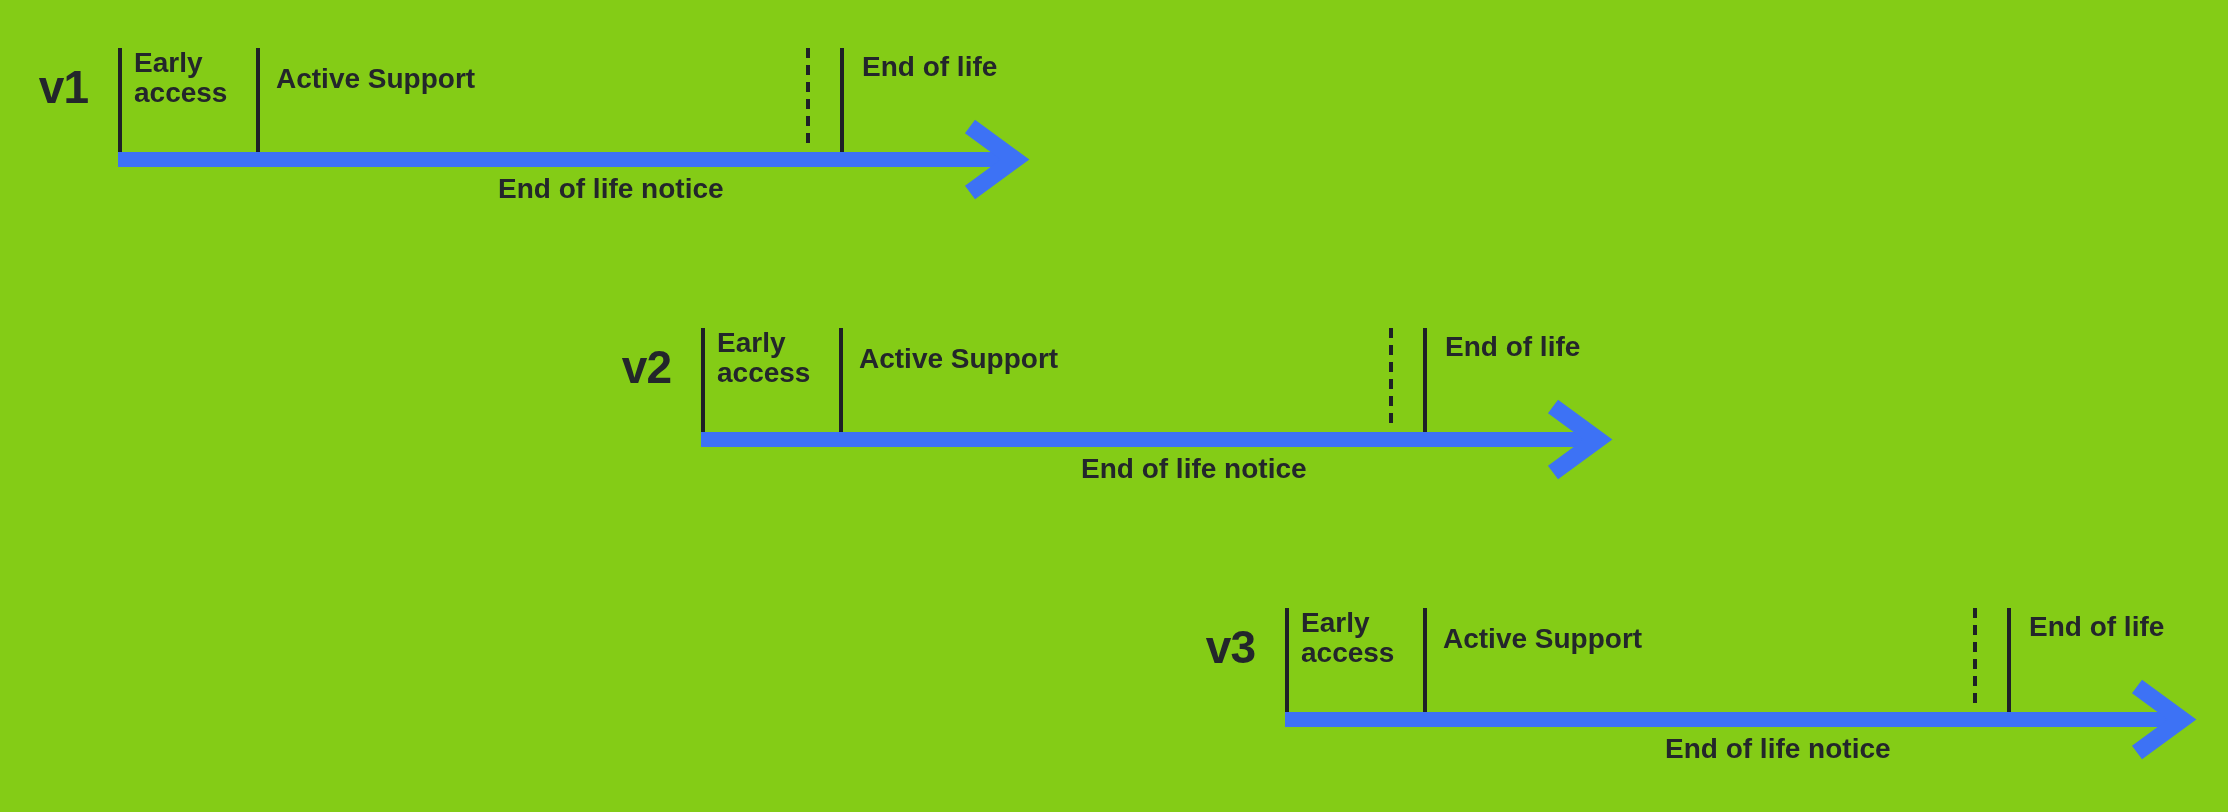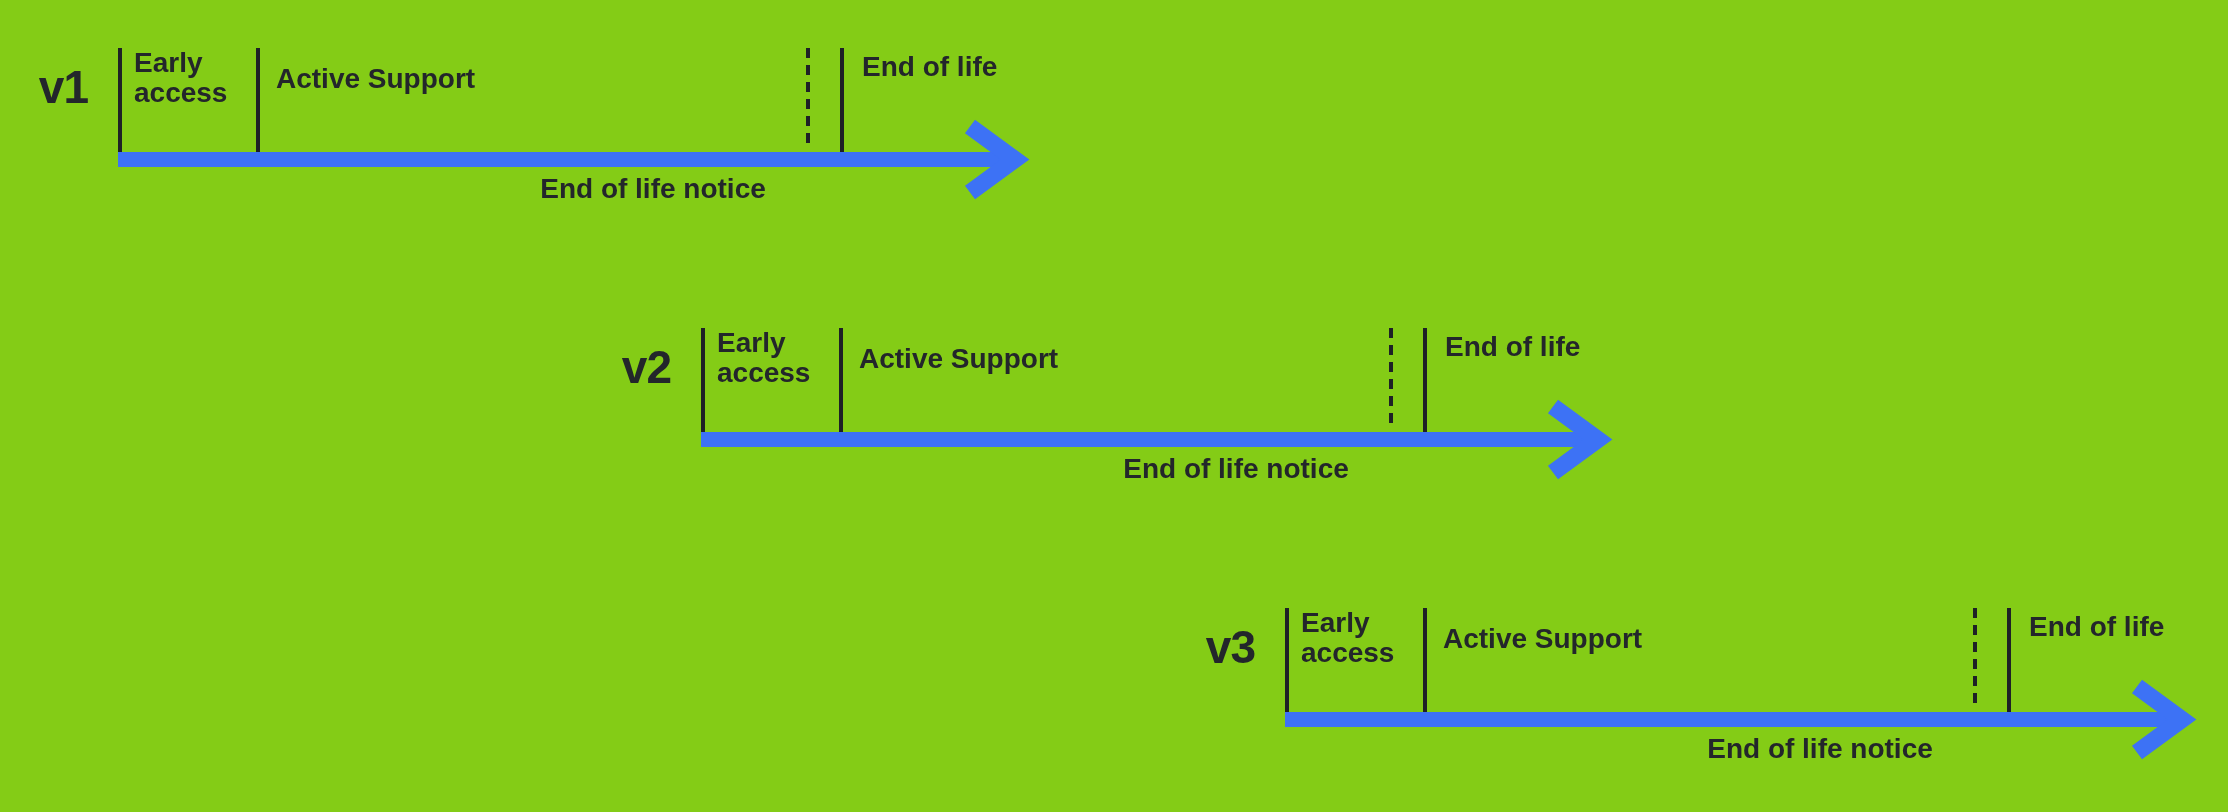--- a/index.html
+++ b/index.html
@@ -58,21 +58,21 @@
     top: 16px;
   }
   .phase-label.eol {
     left: 744px;
     top: 4px;
   }
   .phase-label.notice {
     left: 380px;
     top: 126px;
     width: 310px;
-    text-align: center;
+    text-align: left;
   }
 </style>
 </head>
 <body>
 
 <div id="canvas">
 
   <div class="timeline-row" style="left:118px; top:48px;">
     <div class="version-label">v1</div>
     <svg class="row-svg" width="905" height="150" viewBox="0 0 905 150">

